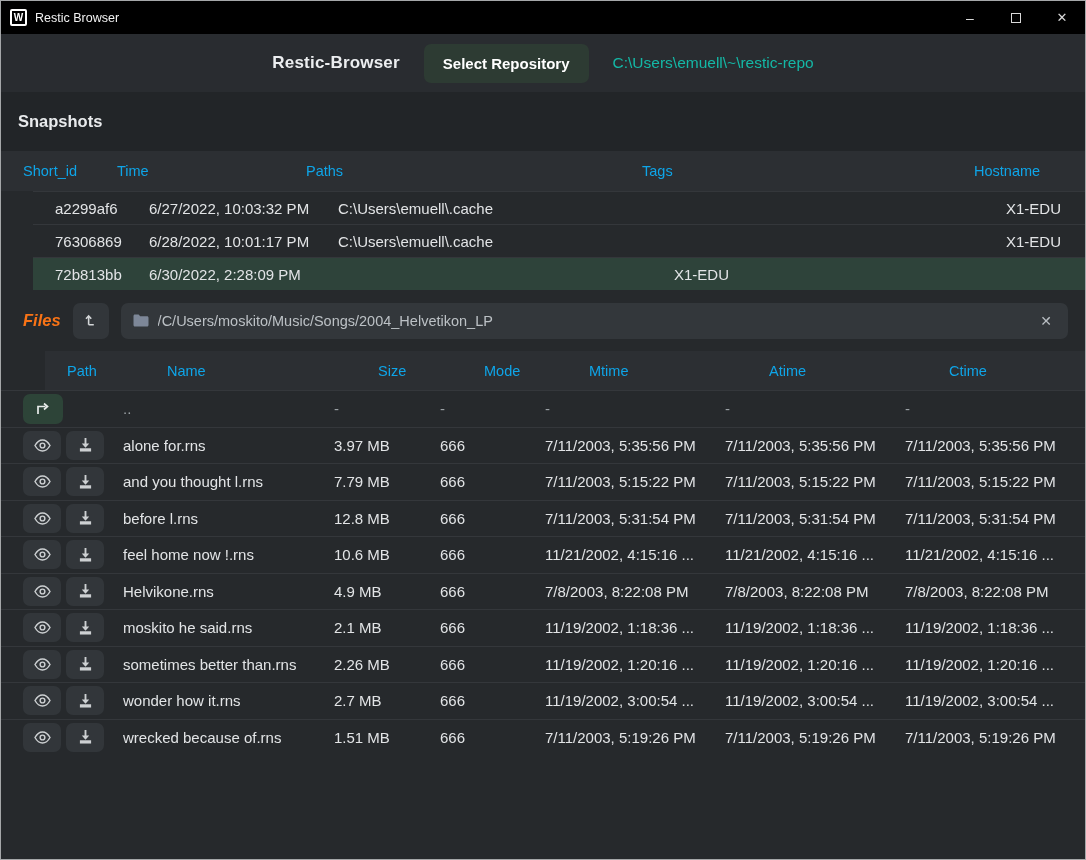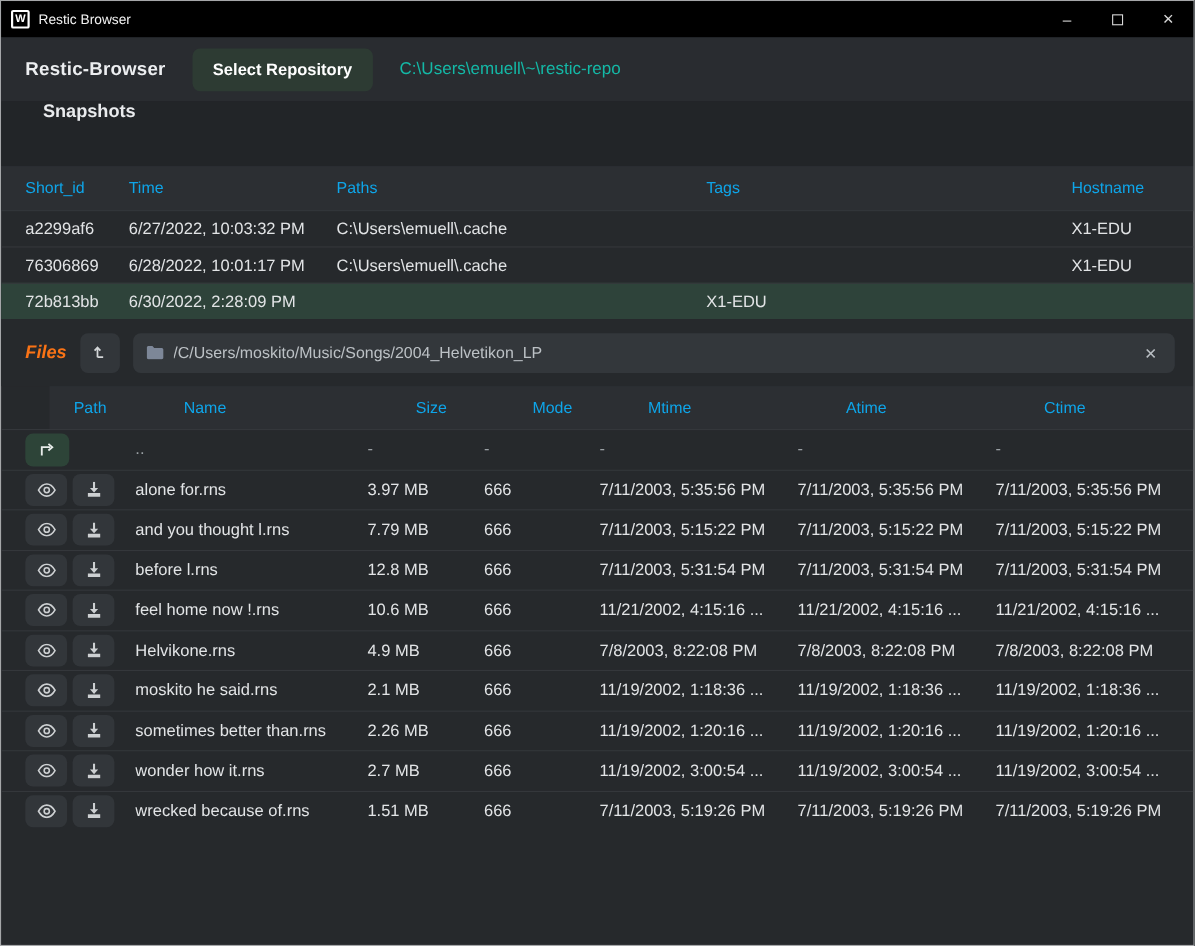--- a/index.html
+++ b/index.html
@@ -28,49 +28,49 @@
   .win-btn {
     width:46px; height:100%; display:flex; align-items:center; justify-content:center;
     color:#d8d8d8; font-size:13px; cursor:default;
   }
   .glyph-min { font-size:14px; letter-spacing:0; }
   .glyph-max { width:10px; height:10px; border:1px solid #d8d8d8; display:inline-block; }
   .glyph-close { font-size:13px; }
   
   .toolbar {
     height:58px; background:#292c30; flex:none;
-    display:flex; align-items:center; padding:12px 22px; gap:24px;
+    display:flex; align-items:center; padding:12px 22px; gap:24px;justify-content:center;
   }
   .app-title { font-size:17px; font-weight:700; color:#eceef0; letter-spacing:.2px; }
   .select-repo-btn {
     background:#2d3b33; color:#fff; font-weight:700; font-size:15px;
     font-family:inherit; border:none; border-radius:7px; padding:11px 19px; cursor:pointer;
   }
   .repo-path { font-size:15.5px; color:#14b8a6; }
   
   .section-band {
     height:59px; background:#222528; flex:none;
-    display:flex; padding:0 38px;
+    display:flex; align-items:center; padding:0 17px;
   }
   .section-title { font-size:16.5px; font-weight:700; color:#e9ebed; }
   
   .thead {
     background:#2c2f33; flex:none;
     display:grid; align-items:center; padding:0 17px 0 22px;
     color:#0ea5e9; font-size:14.5px;
   }
   .snap-grid { grid-template-columns:94px 189px 336px 332px 1fr; }
   .files-grid { grid-template-columns:100px 211px 106px 105px 180px 180px 1fr; }
   .thead.snap-grid { height:40px; }
   .thead.files-grid { height:39px;margin-left:44px; }
   .row {
     display:grid; align-items:center; padding:0 17px 0 22px;
     color:#e2e4e6; font-size:15px; border-top:1px solid #34373b;
   }
-  .snap-row { height:33px; cursor:pointer; }
+  .snap-row { height:33px; cursor:pointer;margin-left:32px; }
   .snap-row.selected { background:#2e433a; }
   .cell { white-space:nowrap; overflow:hidden; }
   .muted { color:#9aa0a4; }
   
   .files-bar {
     height:61px; background:#26292c; flex:none;
     display:flex; align-items:center; padding:0 17px 0 22px; gap:12px;
   }
   .files-title { font-size:16.5px; font-weight:700; color:#f97316; flex:none;font-style:italic; }
   .tree-btn {

